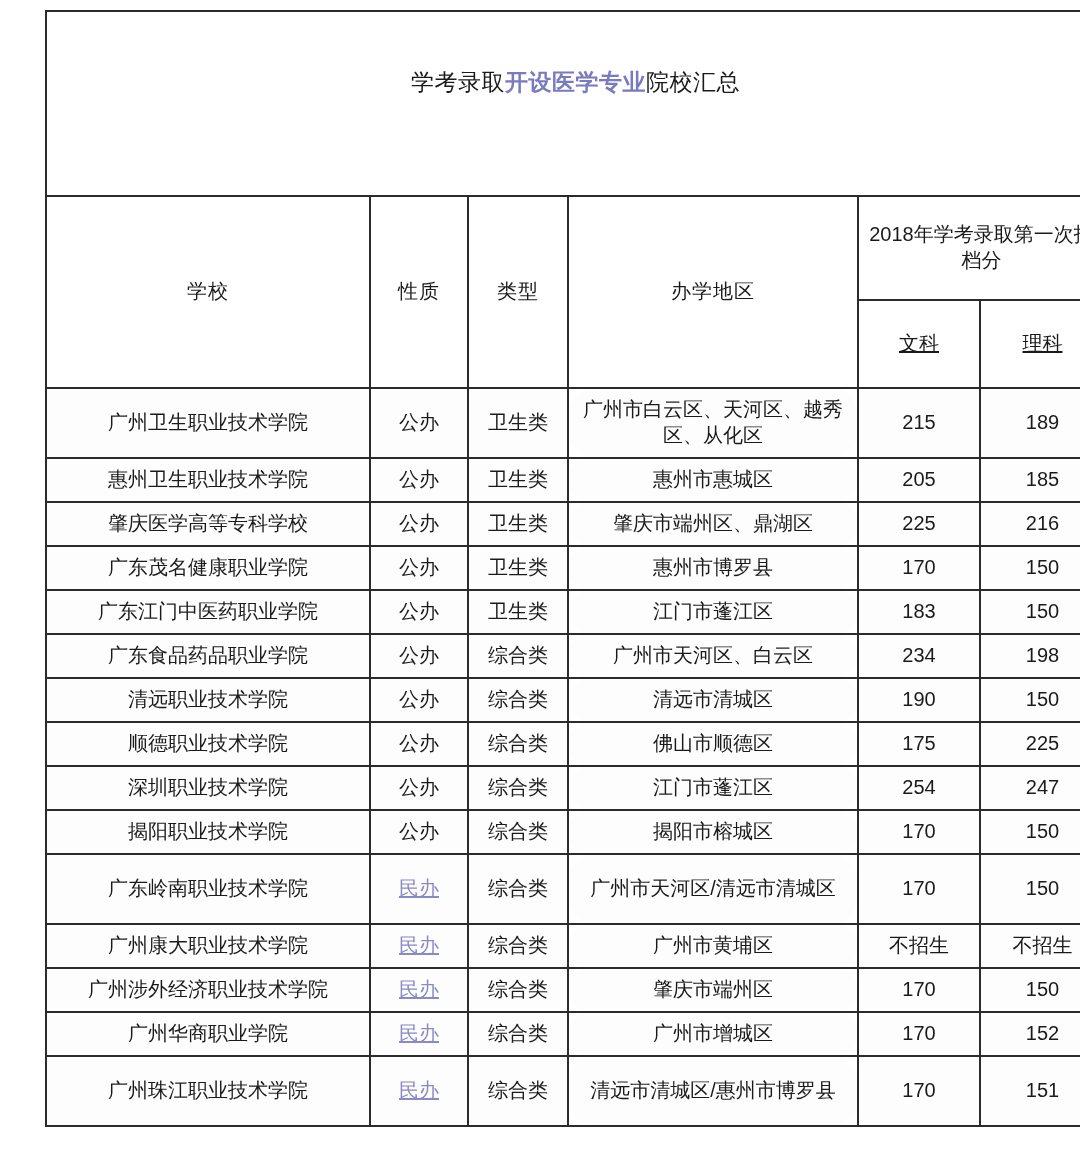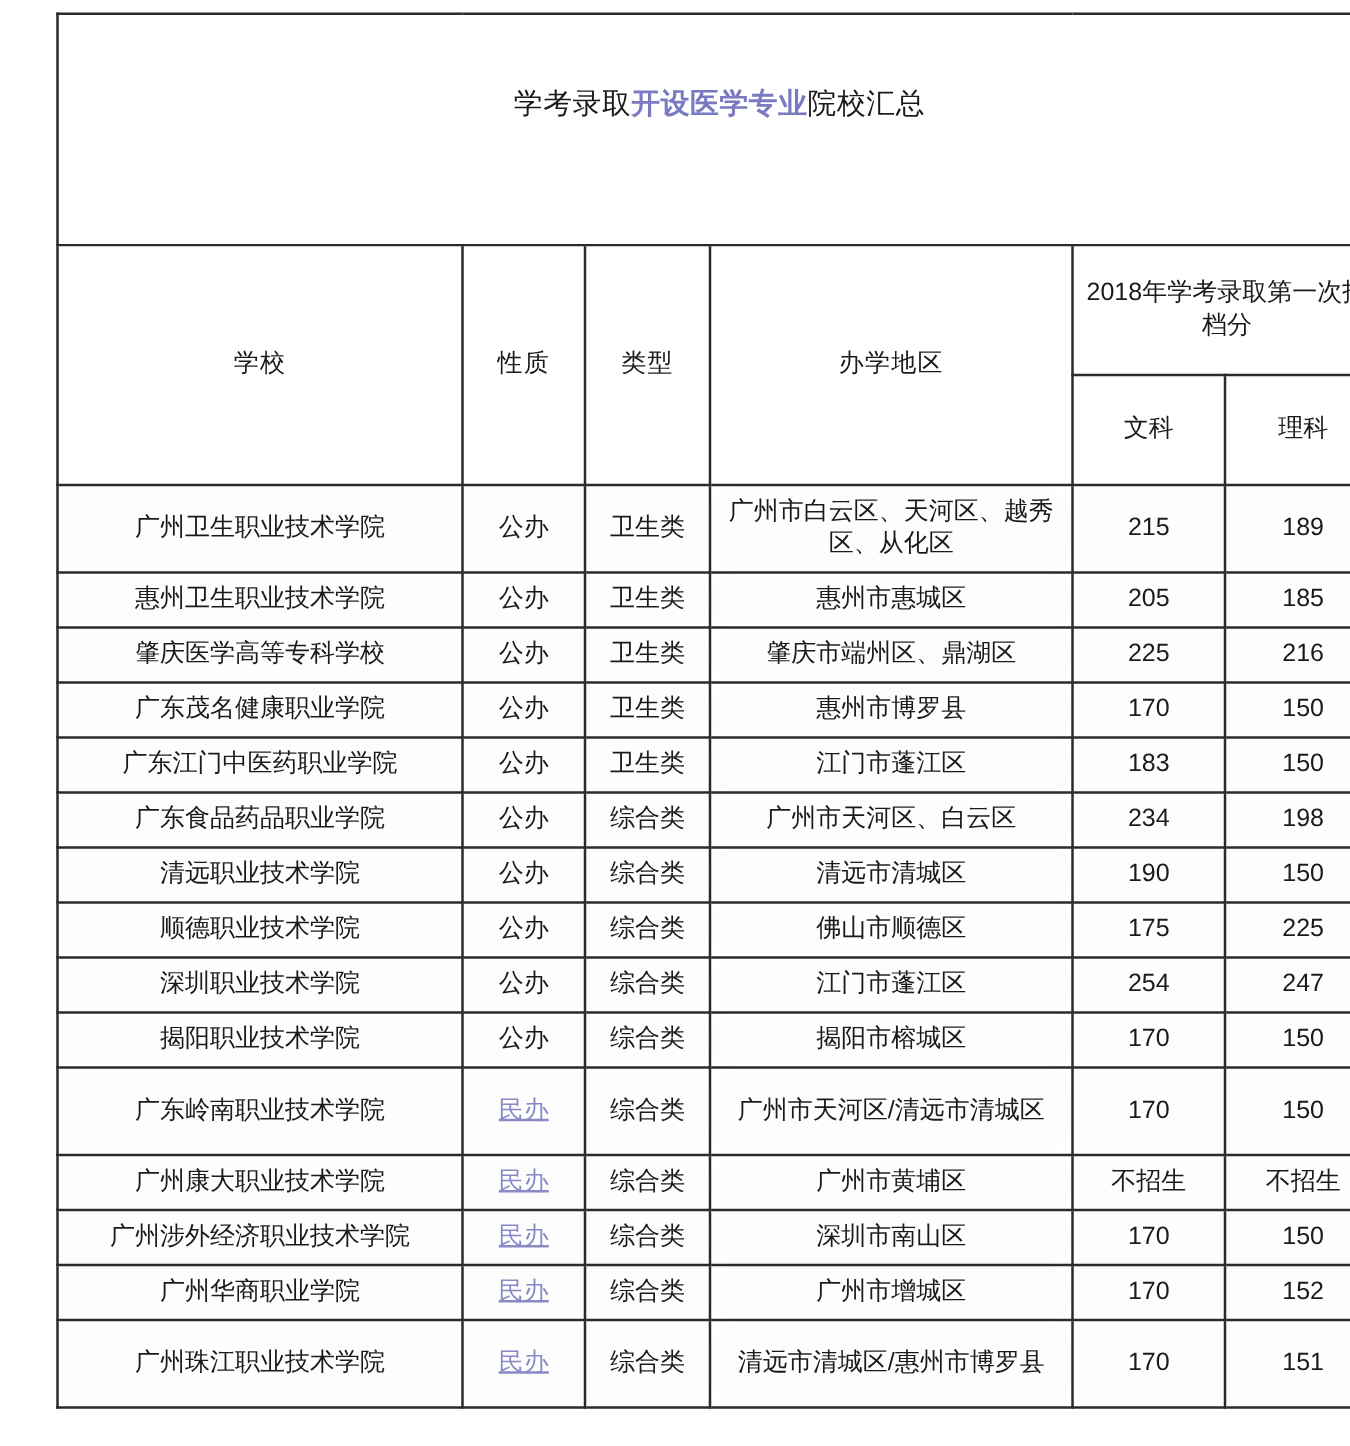--- a/index.html
+++ b/index.html
@@ -89,20 +89,21 @@
     line-height: 1.2;
     letter-spacing: 0px;
     background: #ffffff !important;
     border-radius: 12px;
   }
   .hdr-sub {
     font-weight: bold;
     font-size: 23px;
     height: 88px;
     background: #ffffff !important;
+    text-decoration: underline;
   }
 
   
   .cell-school { font-size: 21px; }
   .cell-nature { font-size: 21px; }
   .cell-type   { font-size: 21px; }
   .cell-region { font-size: 21px; line-height: 1.3; border-radius: 27px; }
   .cell-score  { font-size: 22px; }
 
   .nature-private { color: #8989c6; text-decoration: underline; }
@@ -240,21 +241,21 @@
           <td class="cell-nature nature-private" style="color: rgb(137, 137, 198);">民办</td>
           <td class="cell-type">综合类</td>
           <td class="cell-region">广州市黄埔区</td>
           <td class="cell-score">不招生</td>
           <td class="cell-score">不招生</td>
         </tr>
         <tr class="r-normal">
           <td class="cell-school">广州涉外经济职业技术学院</td>
           <td class="cell-nature nature-private" style="color: rgb(137, 137, 198);">民办</td>
           <td class="cell-type">综合类</td>
-          <td class="cell-region">深圳市南山区</td>
+          <td class="cell-region">肇庆市端州区</td>
           <td class="cell-score">170</td>
           <td class="cell-score">150</td>
         </tr>
         <tr class="r-normal">
           <td class="cell-school">广州华商职业学院</td>
           <td class="cell-nature nature-private" style="color: rgb(137, 137, 198);">民办</td>
           <td class="cell-type">综合类</td>
           <td class="cell-region">广州市增城区</td>
           <td class="cell-score">170</td>
           <td class="cell-score">152</td>

